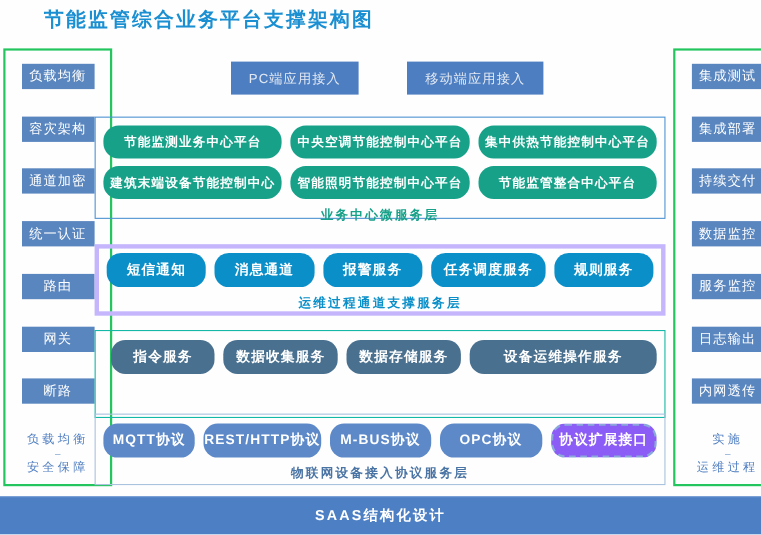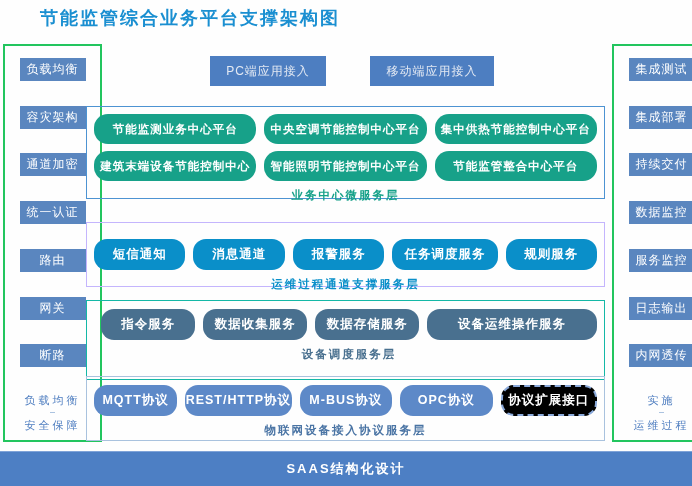--- a/index.html
+++ b/index.html
@@ -31,31 +31,31 @@
   .layer{position:absolute;left:86px;width:519px;box-sizing:border-box;padding:7px 7px 0;}
   .layer .row{display:flex;gap:8px;margin-bottom:7px;}
   .pill{height:30px;border-radius:14px;color:#ffffff;font-weight:bold;font-size:11.5px;
         letter-spacing:1px;display:flex;align-items:center;justify-content:center;flex:1;}
   .layer-label{text-align:center;font-size:11.5px;font-weight:bold;letter-spacing:2px;}
 
   .layer.business{top:106px;height:93px;border:1px solid #4d93d2;}
   .pill.green{background:#17a189;}
   .layer.business .layer-label{color:#17a189;margin-top:1px;}
 
-  .layer.channel{top:222px;height:65px;border:1px solid #c4b5fd;padding-top:16px;}
+  .layer.channel{top:222px;height:65px;border:4px solid #c4b5fd;padding-top:4px;}
   .pill.cyan{background:#0a8fc9;height:31px;border-radius:13px;font-size:12.5px;}
   .layer.channel .layer-label{color:#0a8fc9;margin-top:2px;}
 
   .layer.device{top:300px;height:80px;border:1px solid #14b8a6;padding-top:8px;padding-left:14px;}
   .pill.slate{background:#49708f;height:31px;border-radius:13px;font-size:12.5px;}
   .layer.device .layer-label{color:#49708f;margin-top:2px;}
 
   .layer.protocol{top:376px;height:65px;border:1px solid #a9c2de;padding-top:8px;}
   .pill.blue{background:#5d89c8;height:31px;border-radius:13px;font-size:12.5px;}
-  .pill.dashed{background:#000000;border:2px dashed #8aa9da;height:27px;border-radius:13px;
+  .pill.dashed{background:#8b5cf6;border:2px dashed #8aa9da;height:27px;border-radius:13px;
                font-size:12.5px;color:#ffffff;}
   .layer.protocol .layer-label{color:#4a74a4;margin-top:2px;}
 
   
   .w-task{flex:1.15;}
   .w-ops{flex:1.8;}
   .w-collect{flex:1.1;}
   .w-rest{flex:1.15;}
   .w-mqtt{flex:0.9;}
 
@@ -128,21 +128,20 @@
     <div class="layer-label">运维过程通道支撑服务层</div>
   </div>
 
   <div class="layer device">
     <div class="row">
       <div class="pill slate">指令服务</div>
       <div class="pill slate w-collect">数据收集服务</div>
       <div class="pill slate w-collect">数据存储服务</div>
       <div class="pill slate w-ops">设备运维操作服务</div>
     </div>
-    <div class="layer-label">设备调度服务层</div>
   </div>
 
   <div class="layer protocol">
     <div class="row">
       <div class="pill blue w-mqtt">MQTT协议</div>
       <div class="pill blue w-rest">REST/HTTP协议</div>
       <div class="pill blue">M-BUS协议</div>
       <div class="pill blue">OPC协议</div>
       <div class="pill dashed">协议扩展接口</div>
     </div>

